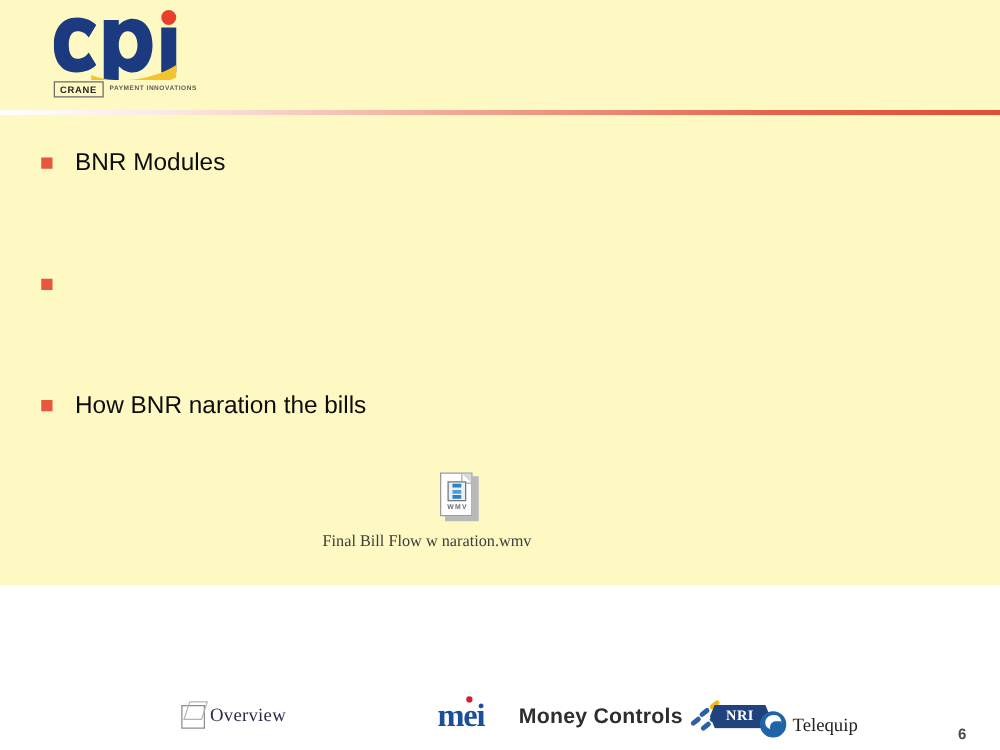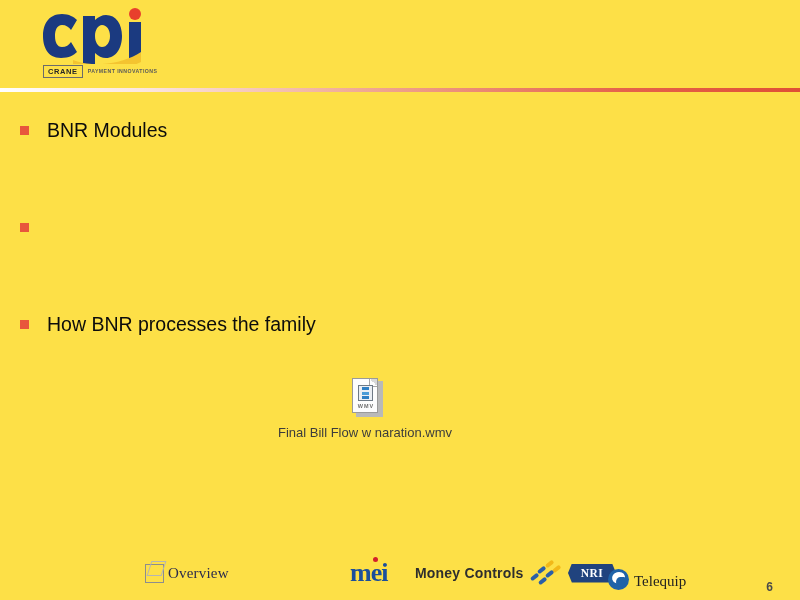--- a/index.html
+++ b/index.html
@@ -12,22 +12,22 @@
     height: 600px;
     background: #ffffff;
     font-family: "Liberation Sans", sans-serif;
     overflow: hidden;
     position: relative;
   }
 
   .slide {
     position: relative;
     width: 800px;
-    height: 600px;
-    background: #fde047;
+    height: 468px;
+    background: #fef9c3;
   }
 
   
   .header {
     position: absolute;
     left: 0;
     top: 0;
     width: 800px;
     height: 95px;
   }
@@ -96,21 +96,21 @@
 
   
   .bullets {
     position: absolute;
     left: 0;
     top: 104px;
     width: 800px;
   }
   .bullet-row {
     position: absolute;
-    left: 20px;
+    left: 33px;
     display: flex;
     align-items: flex-start;
     gap: 0;
     height: 30px;
   }
   .bullet-row.b0 { top: 12px; }
   .bullet-row.b1 { top: 109px; }
   .bullet-row.b2 { top: 206px; }
 
   .bullet-marker {
@@ -202,24 +202,25 @@
     font-weight: bold;
     letter-spacing: 1px;
     color: #6e6e6e;
     font-family: "Liberation Sans", sans-serif;
   }
   .media-caption {
     position: absolute;
     left: 0;
     top: 47px;
     width: 214px;
-    text-align: center;
+    text-align: left;
     font-size: 13px;
     color: #3c3c3c;
     white-space: nowrap;
+    font-family: Liberation Serif, serif;
   }
 
   
   .footer {
     position: absolute;
     left: 0;
     top: 552px;
     width: 800px;
     height: 48px;
   }
@@ -283,21 +284,21 @@
     position: absolute;
     right: 9px;
     top: -1px;
     width: 5px;
     height: 5px;
     border-radius: 50%;
     background: #d3202a;
   }
 
   .money-text {
-    font-size: 14px;
+    font-size: 17px;
     font-weight: bold;
     color: #2e2e2e;
     letter-spacing: 0.2px;
     white-space: nowrap;
     text-align: center;
   }
   .money-dashes {
     position: relative;
     width: 34px;
     height: 26px;
@@ -410,21 +411,21 @@
       <span class="bullet-marker"></span>
       <span class="bullet-text">BNR Modules</span>
     </div>
 
     <div class="bullet-row b1">
       <span class="bullet-marker"></span>
     </div>
 
     <div class="bullet-row b2">
       <span class="bullet-marker"></span>
-      <span class="bullet-text">How BNR processes the family</span>
+      <span class="bullet-text">How BNR naration the bills</span>
     </div>
   </div>
 
   <div class="media-object">
     <div class="wmv-icon">
       <div class="wmv-shadow"></div>
       <div class="wmv-page">
         <div class="wmv-fold"></div>
         <div class="wmv-film">
           <div class="film-bar"></div>

